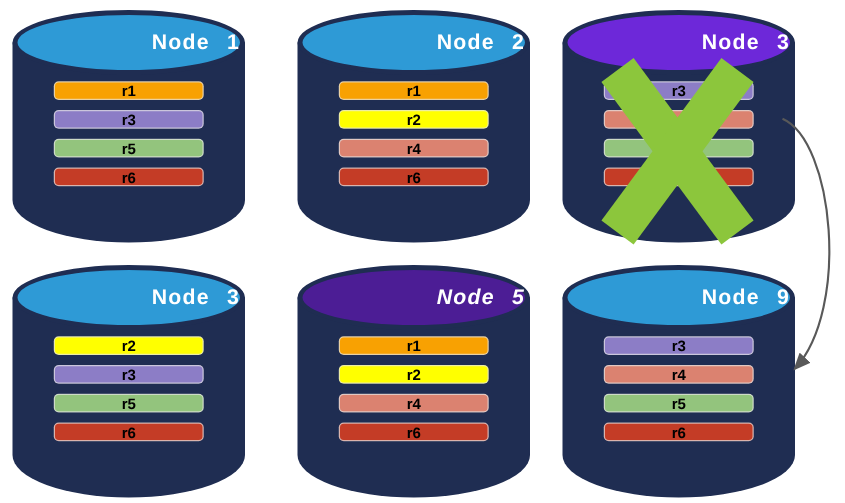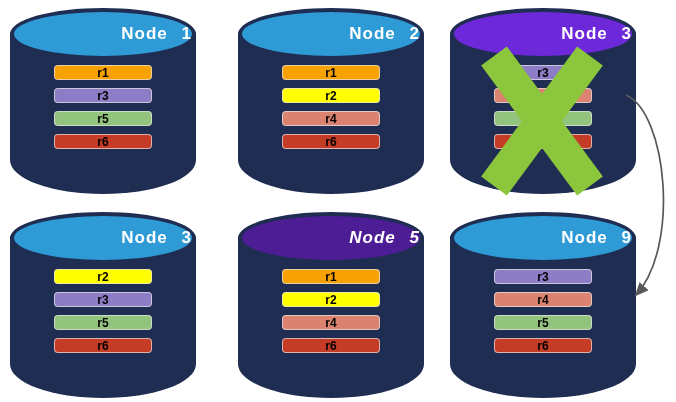--- a/index.html
+++ b/index.html
@@ -30,21 +30,21 @@
   .node-title {
     color: #ffffff;
     font-weight: bold;
     font-size: 17px;
     letter-spacing: 1px;
     word-spacing: 8px;
     user-select: none;
   }
   .bars { position: absolute; top: 57px; left: 0; right: 0; z-index: 1; }
   .bar {
-    width: 98px; height: 15px;
+    width: 120px; height: 15px;
     margin: 0 auto 8px auto;
     border-radius: 4px;
     border: 1px solid rgba(230,230,230,0.7);
     box-sizing: border-box;
     display: flex; align-items: center; justify-content: center;
     font-weight: bold; font-size: 12px; line-height: 1; color: #000000;
   }
   .x-overlay {
     position: absolute;
     left: 26px; top: 40px;

